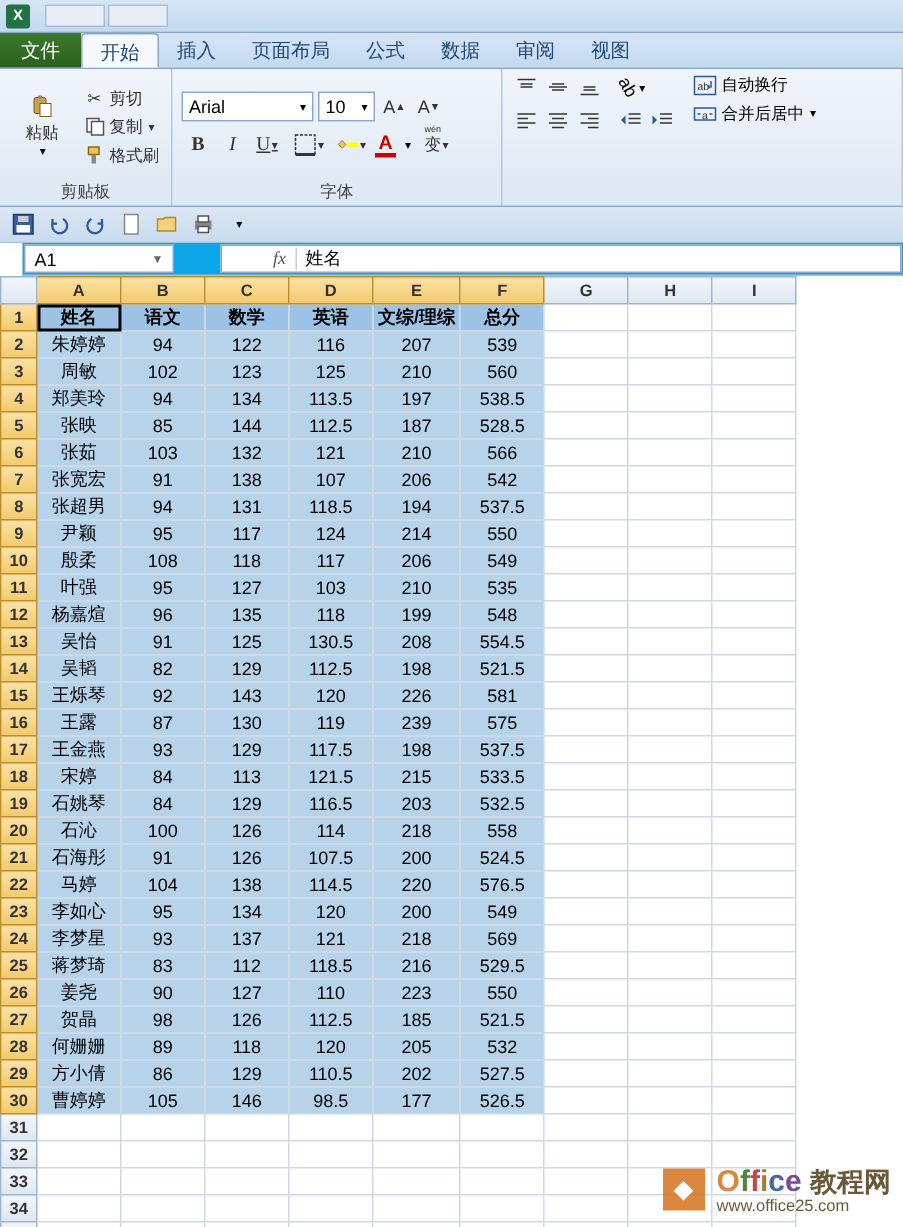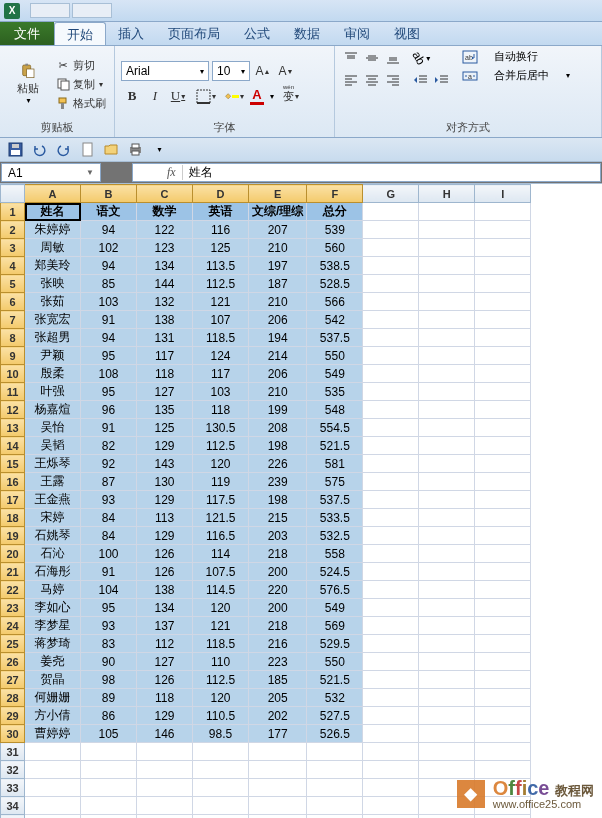--- a/index.html
+++ b/index.html
@@ -114,35 +114,36 @@
     .fbtn.underline { text-decoration: underline; font-family: "Times New Roman"; }
     .drop-arrow { font-size: 8px; margin-left: 1px; }
     .color-bar { width: 14px; height: 3px; display: block; }
 
     
     .align-body-inner { display: flex; flex-direction: column; gap: 4px; }
     .align-row { display: flex; gap: 1px; align-items: center; }
     .align-btn { width: 20px; height: 18px; cursor: pointer; display: inline-flex; align-items: center; justify-content: center; }
     .align-svg { width: 16px; height: 14px; }
     .align-right-col { margin-left: 10px; display: flex; flex-direction: column; gap: 4px; }
-    .align-itm { display: flex; align-items: center; gap: 16px; font-size: 11px; cursor: pointer; }
+    .align-itm { display: flex; align-items: center; gap: 3px; font-size: 11px; cursor: pointer; }
 
     
     .qat {
       background: linear-gradient(#dbe7f3, #c8dbee);
       height: 24px;
       display: flex; align-items: center; gap: 6px; padding: 0 6px;
       border-bottom: 1px solid #a8bfd6;
     }
     .qat-btn { width: 18px; height: 18px; cursor: pointer; display: inline-flex; align-items: center; justify-content: center; }
 
     
     .fbar {
       display: flex; height: 22px; border-bottom: 1px solid #a8bfd6;
-      background: #737373;
+      background: #0ea5e9;
+      margin-left: 15px;
     }
     .name-box {
       width: 100px; background: white; border: 1px solid #8ba8c9;
       display: flex; align-items: center; padding: 0 6px; font-size: 12px; margin: 1px;
     }
     .name-box .nb-drop { margin-left: auto; font-size: 8px; color: #666; cursor: pointer; }
     .fx-area { display: flex; align-items: center; flex: 1; background: white; border: 1px solid #8ba8c9; margin: 1px 1px 1px 30px; padding-left: 28px; }
     .fx-label { font-style: italic; font-family: "Times New Roman"; padding: 0 6px; color: #555; cursor: pointer; border-right: 1px solid #ccc; }
     .fx-input { flex: 1; padding: 0 6px; font-size: 12px; }
 
@@ -190,21 +191,21 @@
     .wm-left { font-size: 22px; color: #999; font-style: italic; letter-spacing: 2px; font-weight: 300; }
     .wm-logo {
       width: 28px; height: 28px; background: #d97b2b;
       display: inline-flex; align-items: center; justify-content: center;
       color: white; font-weight: bold; font-size: 16px;
       transform: rotate(0deg);
     }
     .wm-text1 { font-size: 20px; font-weight: bold; }
     .wm-o { color: #d97b2b; } .wm-f1 { color: #3a7a2a; } .wm-f2 { color: #c03333; }
     .wm-i { color: #9b6f1c; } .wm-c { color: #2d5aa0; } .wm-e { color: #6a3a8a; }
-    .wm-suffix { color: #5c4726; font-size: 13px; font-weight: bold; }
+    .wm-suffix { color: #5c4726; font-size: 18px; font-weight: bold; }
     .wm-url { font-size: 11px; color: #5c4726; display: block; margin-top: -2px; }
   </style>
 </head>
 <body>
 
 <div class="titlebar">
   <span class="excel-icon">X</span>
   <div class="doc-tabs">
     <div class="doc-tab">&nbsp;&nbsp;&nbsp;&nbsp;&nbsp;&nbsp;&nbsp;&nbsp;</div>
     <div class="doc-tab">&nbsp;&nbsp;&nbsp;&nbsp;&nbsp;&nbsp;&nbsp;&nbsp;</div>
@@ -403,21 +404,20 @@
           <svg width="16" height="14" viewBox="0 0 16 14">
               <rect x="1" y="3" width="14" height="8" fill="none" stroke="#2a5aa0"></rect>
               <text x="6" y="10" font-size="7" fill="#333">a</text>
               <path d="M3 7 L5 7 M11 7 L13 7" stroke="#2a5aa0"></path>
             </svg>
           <span>合并后居中</span>
           <span class="drop-arrow">▾</span>
         </div>
       </div>
     </div>
-    <div class="rgroup-label">对齐方式</div>
   </div>
 </div>
 
 <div class="qat">
   <span class="qat-btn">
       <svg width="15" height="15" viewBox="0 0 15 15">
         <rect x="1" y="1" width="13" height="13" fill="#3a5ea0" stroke="#1a3a70"></rect>
         <rect x="3" y="8" width="9" height="5" fill="#fff"></rect>
         <rect x="4" y="2" width="7" height="4" fill="#ccc"></rect>
       </svg>

